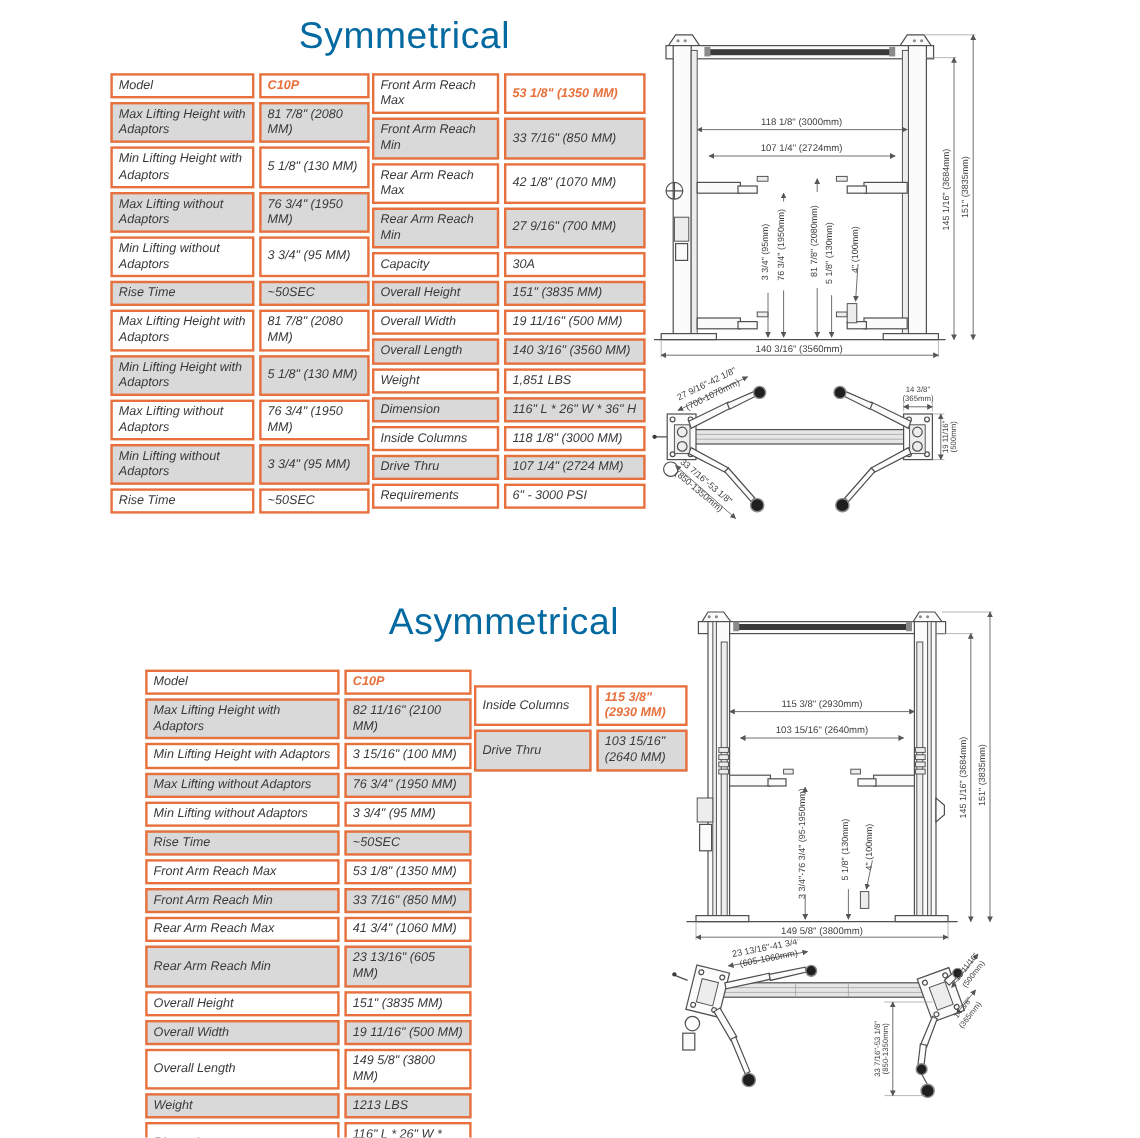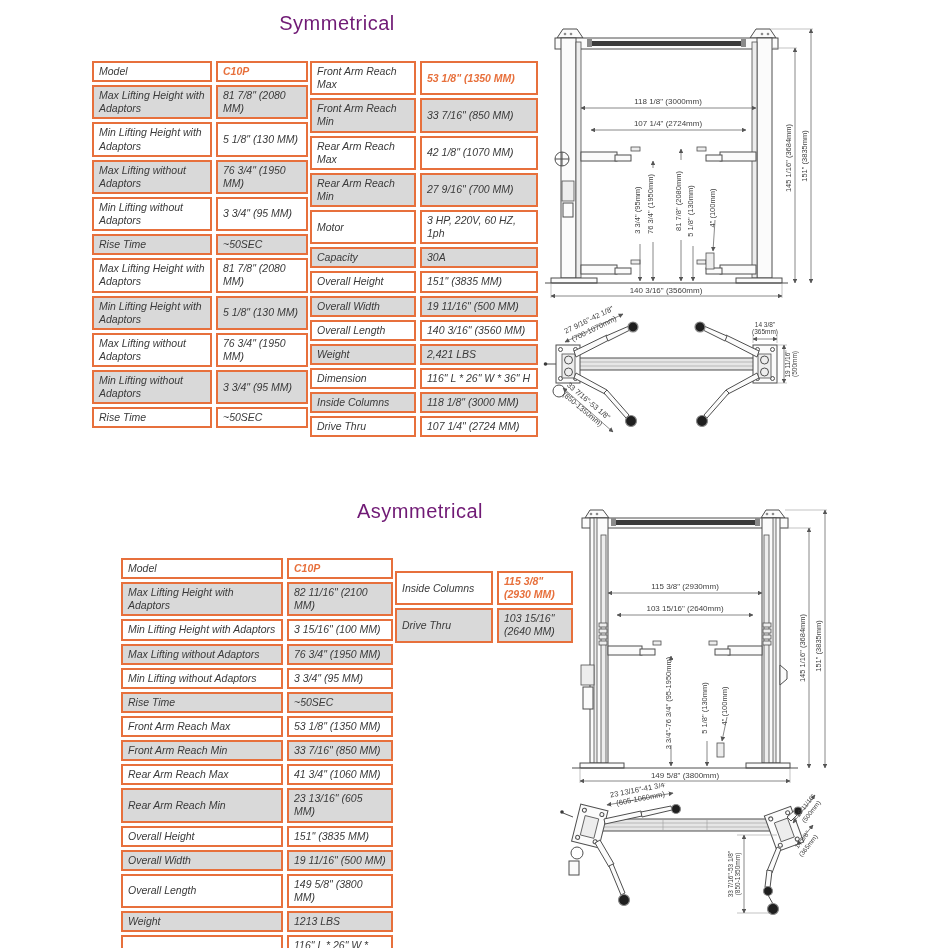--- a/index.html
+++ b/index.html
@@ -1,20 +1,20 @@
 <!DOCTYPE html>
 <html><head>
 <meta charset="utf-8">
 <style>
   html,body{margin:0;padding:0;}
   body{
     width:950px;height:948px;position:relative;background:#ffffff;
     font-family:"Liberation Sans",sans-serif;color:#3a3a3a;overflow:hidden;
   }
-  .title{position:absolute;font-size:20px;color:#701a75;text-align:center;letter-spacing:0.5px;}
+  .title{position:absolute;font-size:31px;color:#0369a1;text-align:center;letter-spacing:0.5px;}
   #title-sym{left:137px;top:12px;width:400px;}
   #title-asym{left:220px;top:500px;width:400px;}
 
   table.spec{position:absolute;border-collapse:separate;border-spacing:4px 3px;font-style:italic;}
   table.spec td{
     border:2px solid #E7703C;padding:2px 5px;font-size:10.5px;line-height:1.25;
     color:#3a3a3a;background:#ffffff;vertical-align:middle;
   }
   table.spec tr:nth-child(even) td{background:#D9D9D9;}
   table.spec td.hl{color:#E7703C;font-weight:bold;}
@@ -116,54 +116,54 @@
       </tr>
       <tr>
         <td class="cl">Rear Arm Reach Max</td>
         <td class="cv">42 1/8" (1070 MM)</td>
       </tr>
       <tr>
         <td class="cl">Rear Arm Reach Min</td>
         <td class="cv">27 9/16" (700 MM)</td>
       </tr>
       <tr>
-        <td class="cl">Motor</td>
-        <td class="cv">3 HP, 220V, 60 HZ, 1ph</td>
-      </tr>
-      <tr>
         <td class="cl">Capacity</td>
         <td class="cv">30A</td>
       </tr>
       <tr>
         <td class="cl">Overall Height</td>
         <td class="cv">151" (3835 MM)</td>
       </tr>
       <tr>
         <td class="cl">Overall Width</td>
         <td class="cv">19 11/16" (500 MM)</td>
       </tr>
       <tr>
         <td class="cl">Overall Length</td>
         <td class="cv">140 3/16" (3560 MM)</td>
       </tr>
       <tr>
         <td class="cl">Weight</td>
-        <td class="cv">2,421 LBS</td>
+        <td class="cv">1,851 LBS</td>
       </tr>
       <tr>
         <td class="cl">Dimension</td>
         <td class="cv">116" L * 26" W * 36" H</td>
       </tr>
       <tr>
         <td class="cl">Inside Columns</td>
         <td class="cv">118 1/8" (3000 MM)</td>
       </tr>
       <tr>
         <td class="cl">Drive Thru</td>
         <td class="cv">107 1/4" (2724 MM)</td>
+      </tr>
+      <tr>
+        <td class="cl">Requirements</td>
+        <td class="cv">6" - 3000 PSI</td>
       </tr>
     </tbody>
 </table>
 <table class="spec" id="t-asym1">
   <tbody>
       <tr>
         <td class="cl">Model</td>
         <td class="cv hl">C10P</td>
       </tr>
       <tr>

